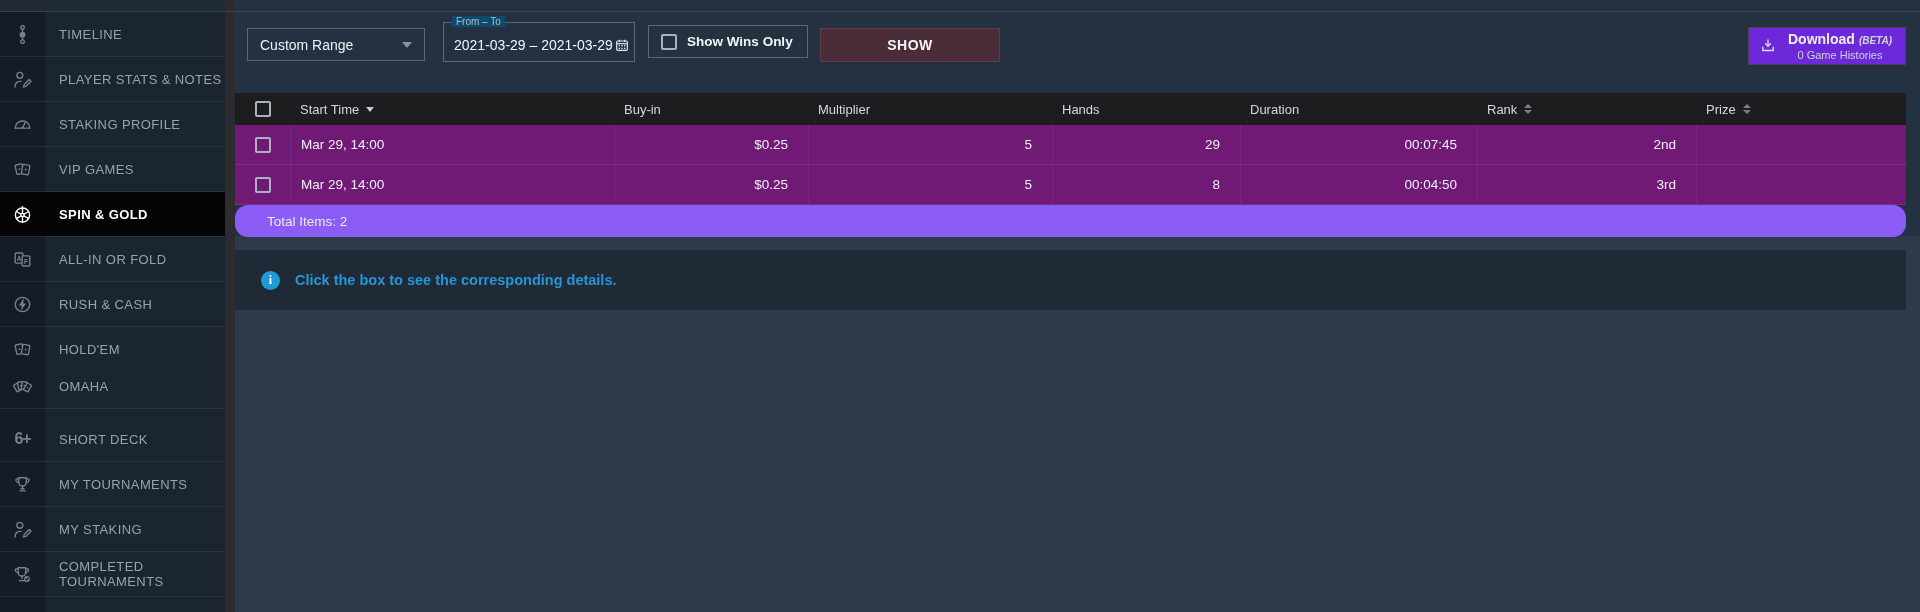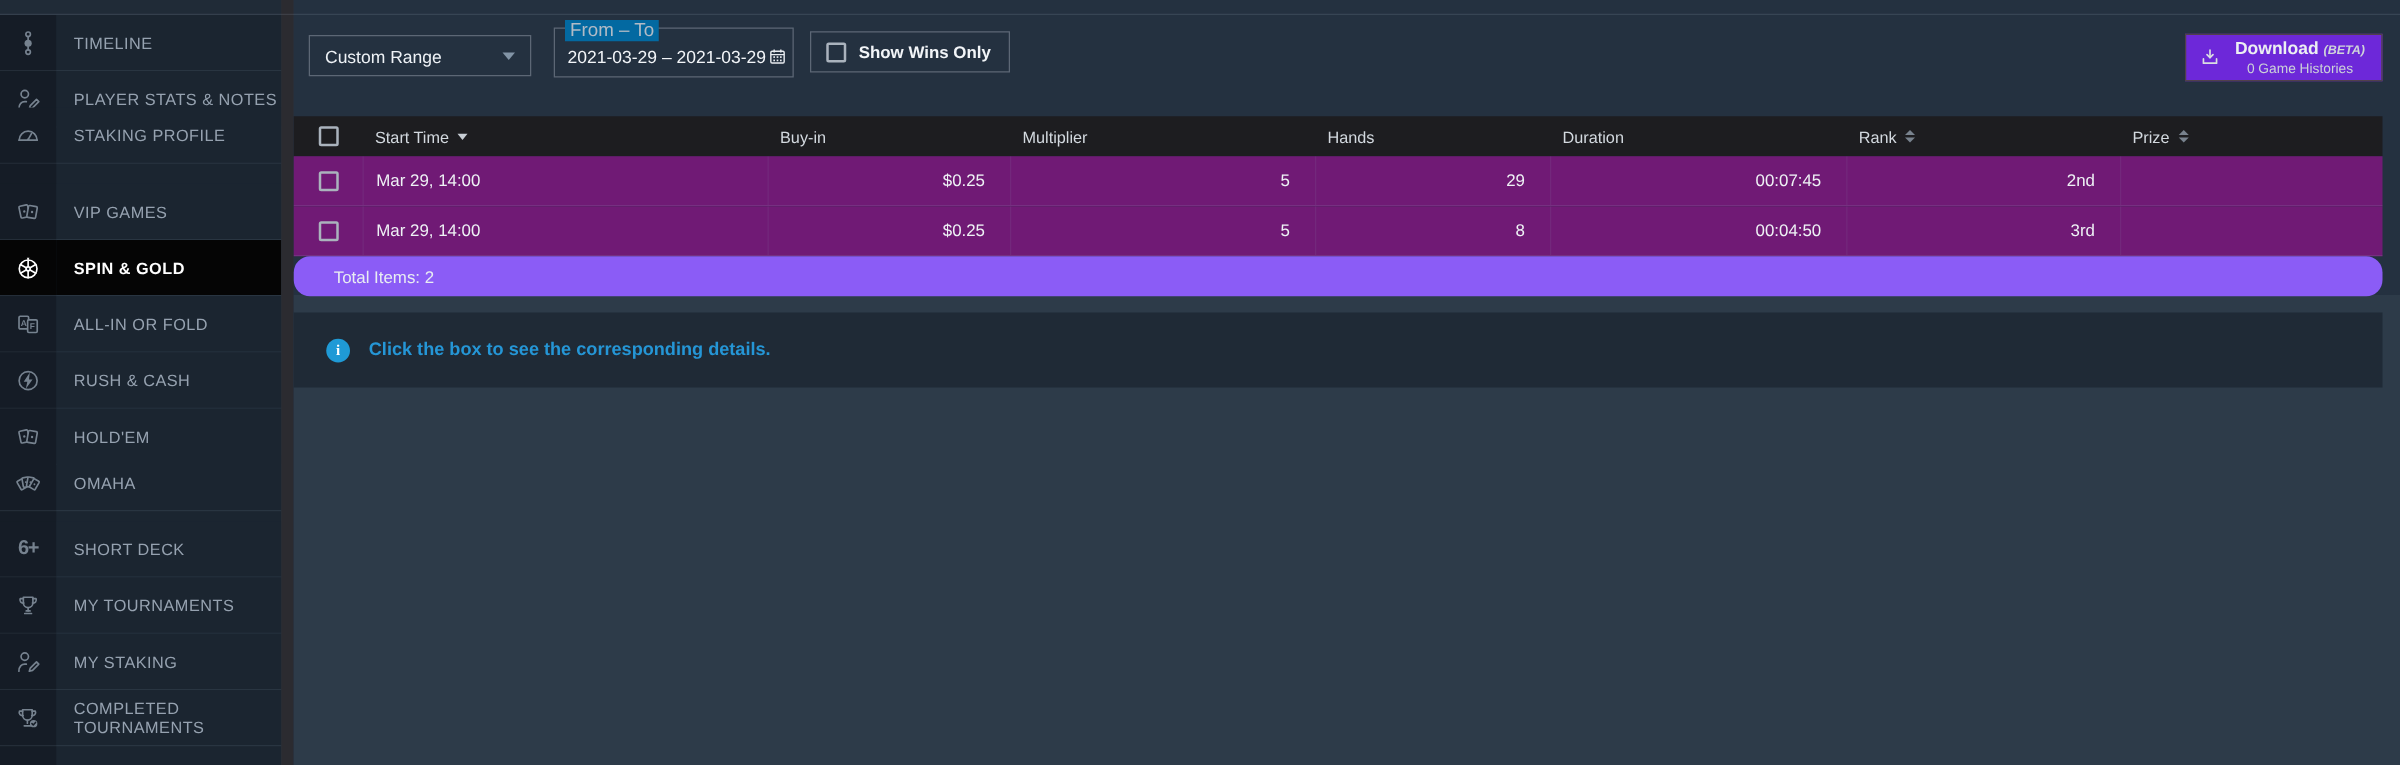--- a/index.html
+++ b/index.html
@@ -28,22 +28,22 @@
   #content .lower-bg{position:absolute;left:0;top:236px;right:0;bottom:0;background:#2d3b49;}
   .topline{position:absolute;left:0;top:11px;width:1920px;height:1px;background:rgba(200,215,230,0.12);z-index:6;}
   
   .select-box{position:absolute;left:12px;top:28px;width:178px;height:33px;border:1px solid #5c6775;
     box-sizing:border-box;display:flex;align-items:center;justify-content:space-between;
     padding:0 12px;font-size:14px;color:#eef2f6;cursor:pointer;}
   .caret-down{width:0;height:0;border-left:5px solid transparent;border-right:5px solid transparent;
     border-top:6px solid #8294a6;}
   .date-box{position:absolute;left:208px;top:22px;width:192px;height:40px;border:1px solid #5c6775;
     box-sizing:border-box;cursor:pointer;}
-  .date-box .legend{position:absolute;top:-7px;left:8px;background:#0369a1;padding:0 4px;
-    font-size:15px;color:#b2bbc6;}
+  .date-box .legend{position:absolute;top:-7px;left:8px;background:#0c4a6e;padding:0 4px;
+    font-size:10px;color:#b2bbc6;}
   .date-box .val-row{display:flex;align-items:center;height:100%;padding:6px 8px 0 10px;gap:1px;box-sizing:border-box;}
   .date-box .val{font-size:14px;color:#f2f5f8;white-space:nowrap;}
   .date-box svg{width:16px;height:16px;color:#e8ecf0;flex:none;}
   .wins-box{position:absolute;left:413px;top:25px;width:160px;height:33px;border:1px solid #5c6775;
     box-sizing:border-box;display:flex;align-items:center;gap:10px;padding:0 12px;cursor:pointer;}
   .checkbox{width:16px;height:16px;border:2px solid #aab3bd;border-radius:2px;box-sizing:border-box;
     background:transparent;flex:none;cursor:pointer;}
   .wins-box .wlbl{font-size:13.5px;font-weight:bold;color:#f2f5f8;white-space:nowrap;}
   .show-btn{position:absolute;left:585px;top:28px;width:180px;height:34px;background:#4a2d39;
     border:1px solid #5d3b49;box-sizing:border-box;display:flex;align-items:center;justify-content:center;
@@ -105,21 +105,21 @@
     <div class="side-item" style="top: 57px;">
       <span class="ic">
         <svg viewBox="0 0 24 24" fill="none" stroke="currentColor" stroke-width="1.4" stroke-linecap="round" stroke-linejoin="round">
           <circle cx="9.2" cy="7.6" r="3.1"></circle>
           <path d="M4.3 19.8c0-4 2.3-5.9 5-5.9h1.2"></path>
           <path d="M13 19.8l.8-2.6 5.2-5.2 1.9 1.9-5.2 5.2-2.7.7z"></path>
         </svg>
       </span>
       <span class="lbl">PLAYER STATS &amp; NOTES</span>
     </div>
-    <div class="side-item" style="top: 86px;">
+    <div class="side-item" style="top: 102px;">
       <span class="ic">
         <svg viewBox="0 0 24 24" fill="none" stroke="currentColor" stroke-width="1.4" stroke-linecap="round" stroke-linejoin="round">
           <path d="M4.5 15.8a7.5 7.5 0 0 1 15 0"></path>
           <line x1="4.5" y1="15.8" x2="19.5" y2="15.8"></line>
           <line x1="12.2" y1="15" x2="14.8" y2="10.3"></line>
           <circle cx="12" cy="15.4" r="1.1" fill="currentColor" stroke="none"></circle>
         </svg>
       </span>
       <span class="lbl">STAKING PROFILE</span>
     </div>
@@ -281,20 +281,21 @@
         </g>
       </svg>
     </div>
   </div>
 
   <div class="wins-box">
     <span class="checkbox"></span>
     <span class="wlbl">Show Wins Only</span>
   </div>
 
+  <button class="show-btn" style="outline:none;">SHOW</button>
 
   <div class="download-btn">
     <svg viewBox="0 0 24 24" fill="none" stroke="currentColor" stroke-width="1.8" stroke-linecap="round" stroke-linejoin="round">
       <path d="M12 4v8"></path>
         <path d="M8.8 9l3.2 3.2L15.2 9"></path>
         <path d="M5 13.5v4.5h14v-4.5"></path>
     </svg>
     <div class="dl-text">
       <div>
         <span class="dl-line1">Download</span><span class="dl-beta">(BETA)</span>

